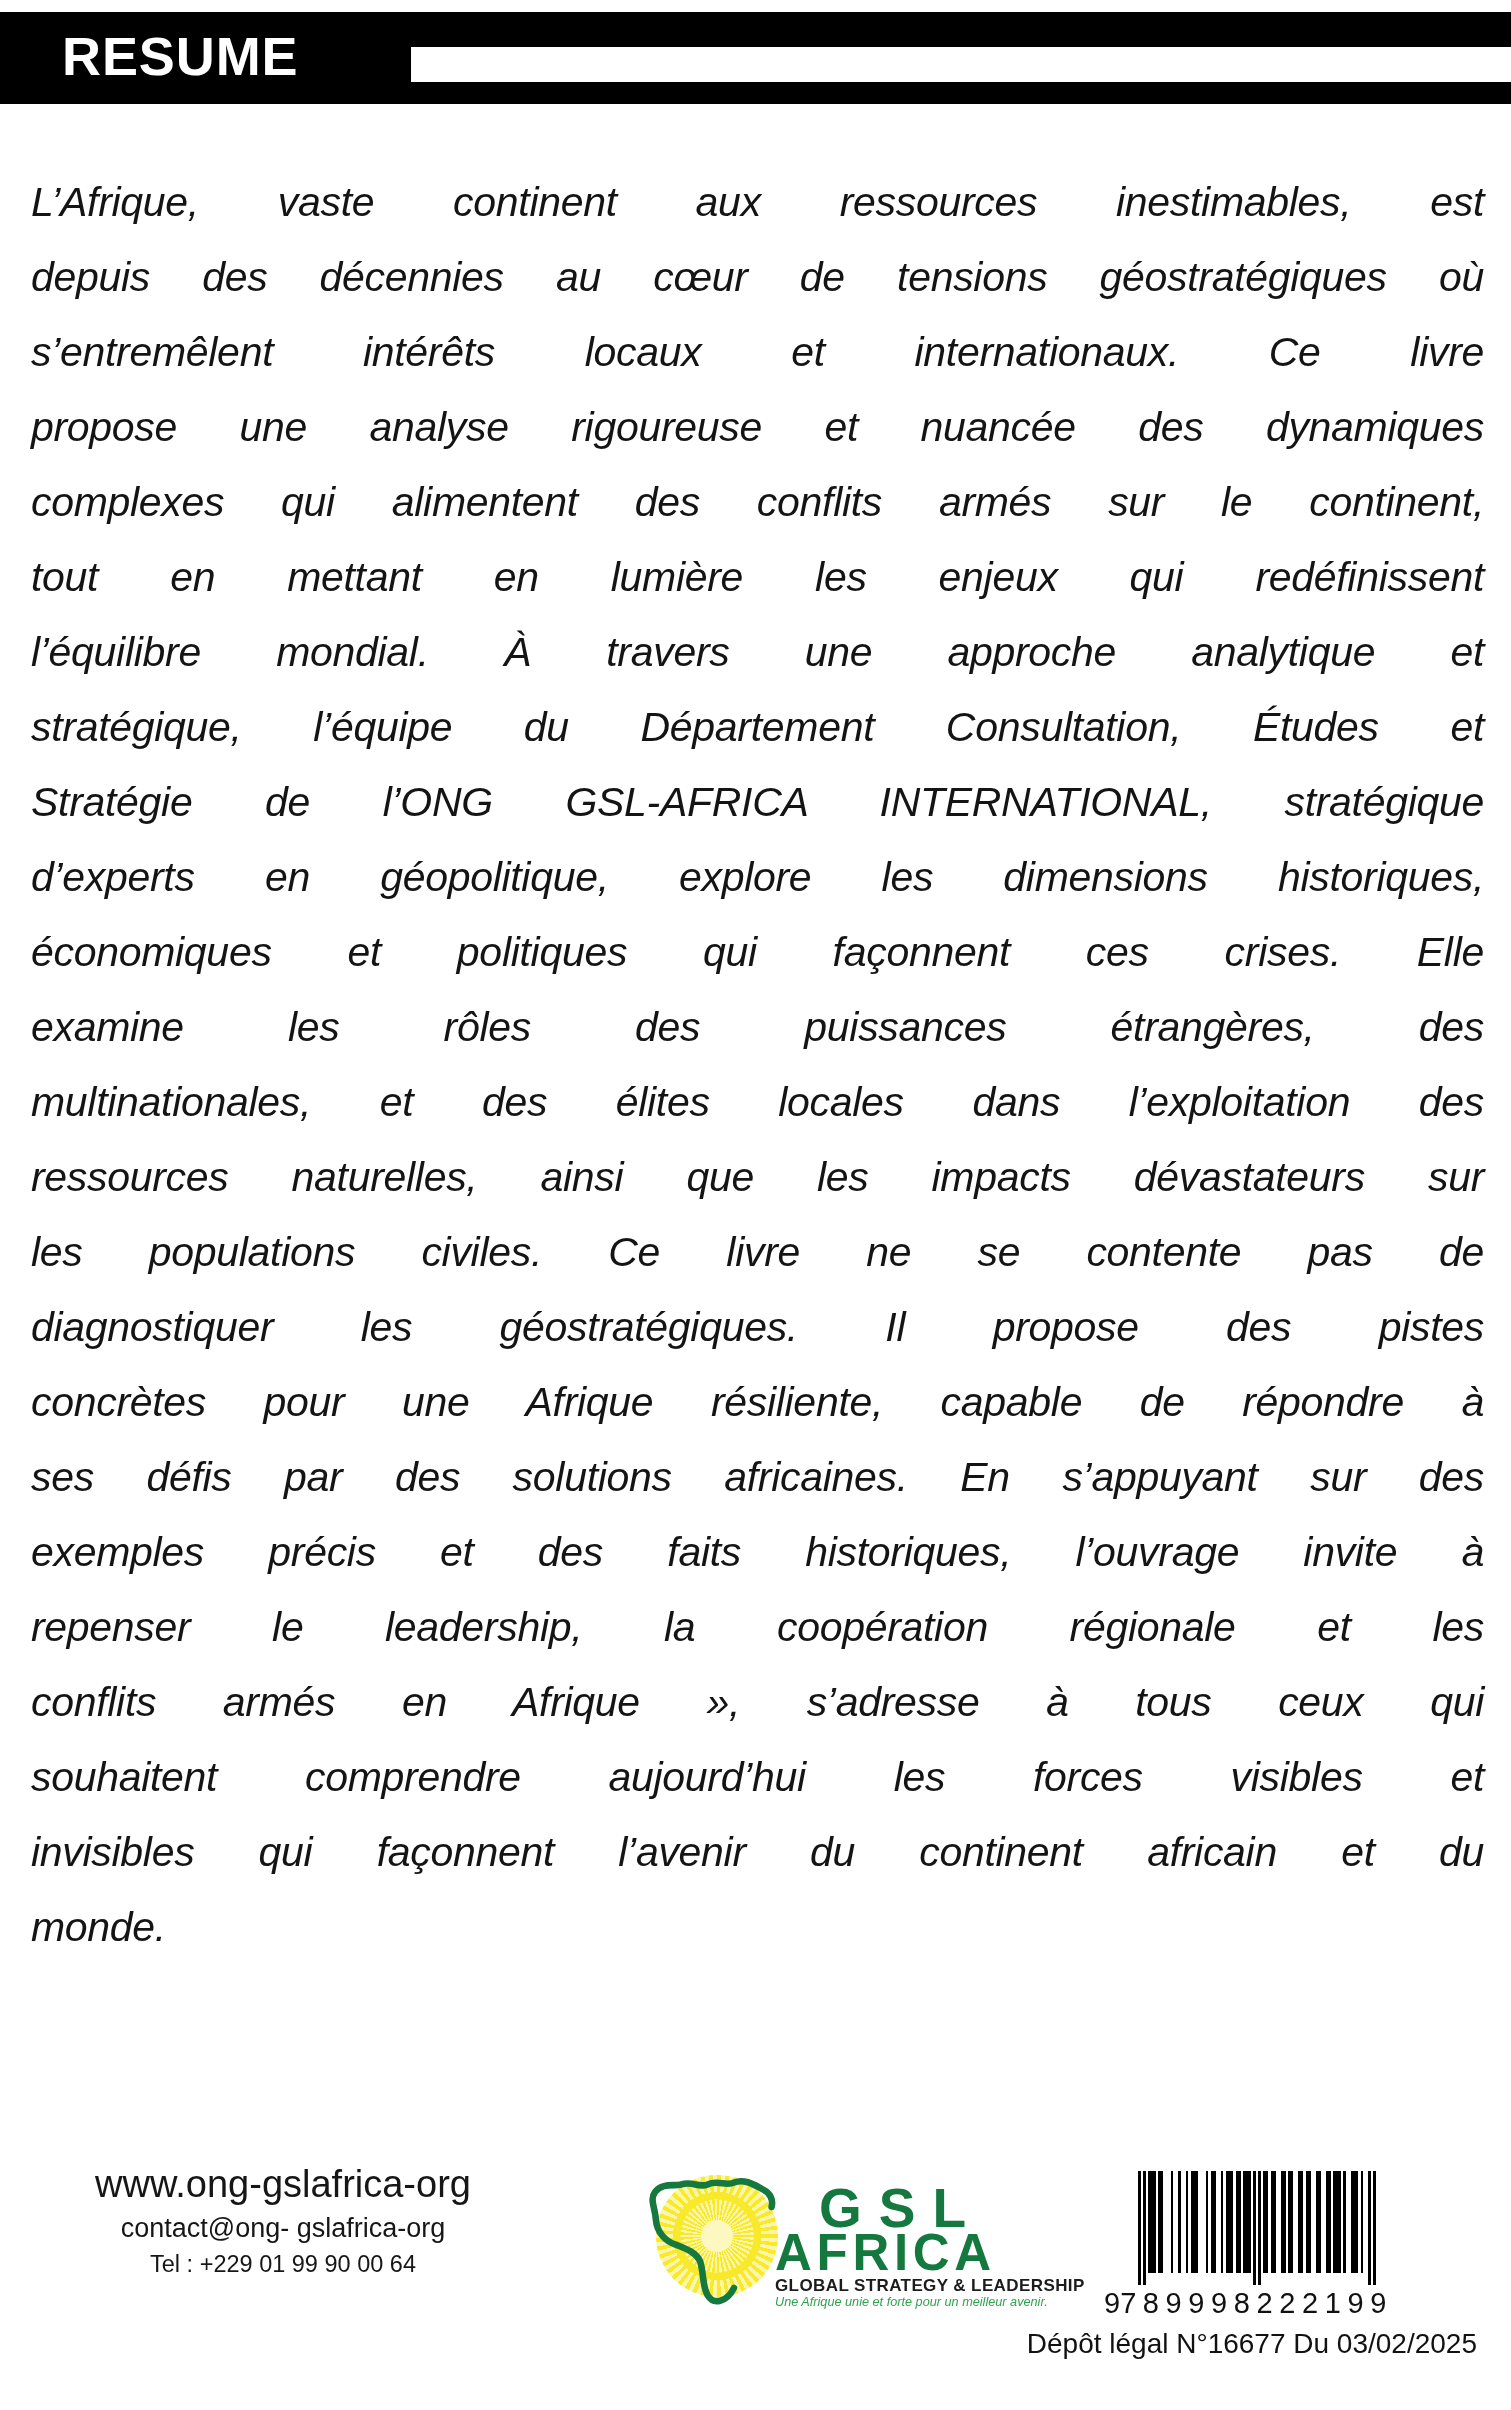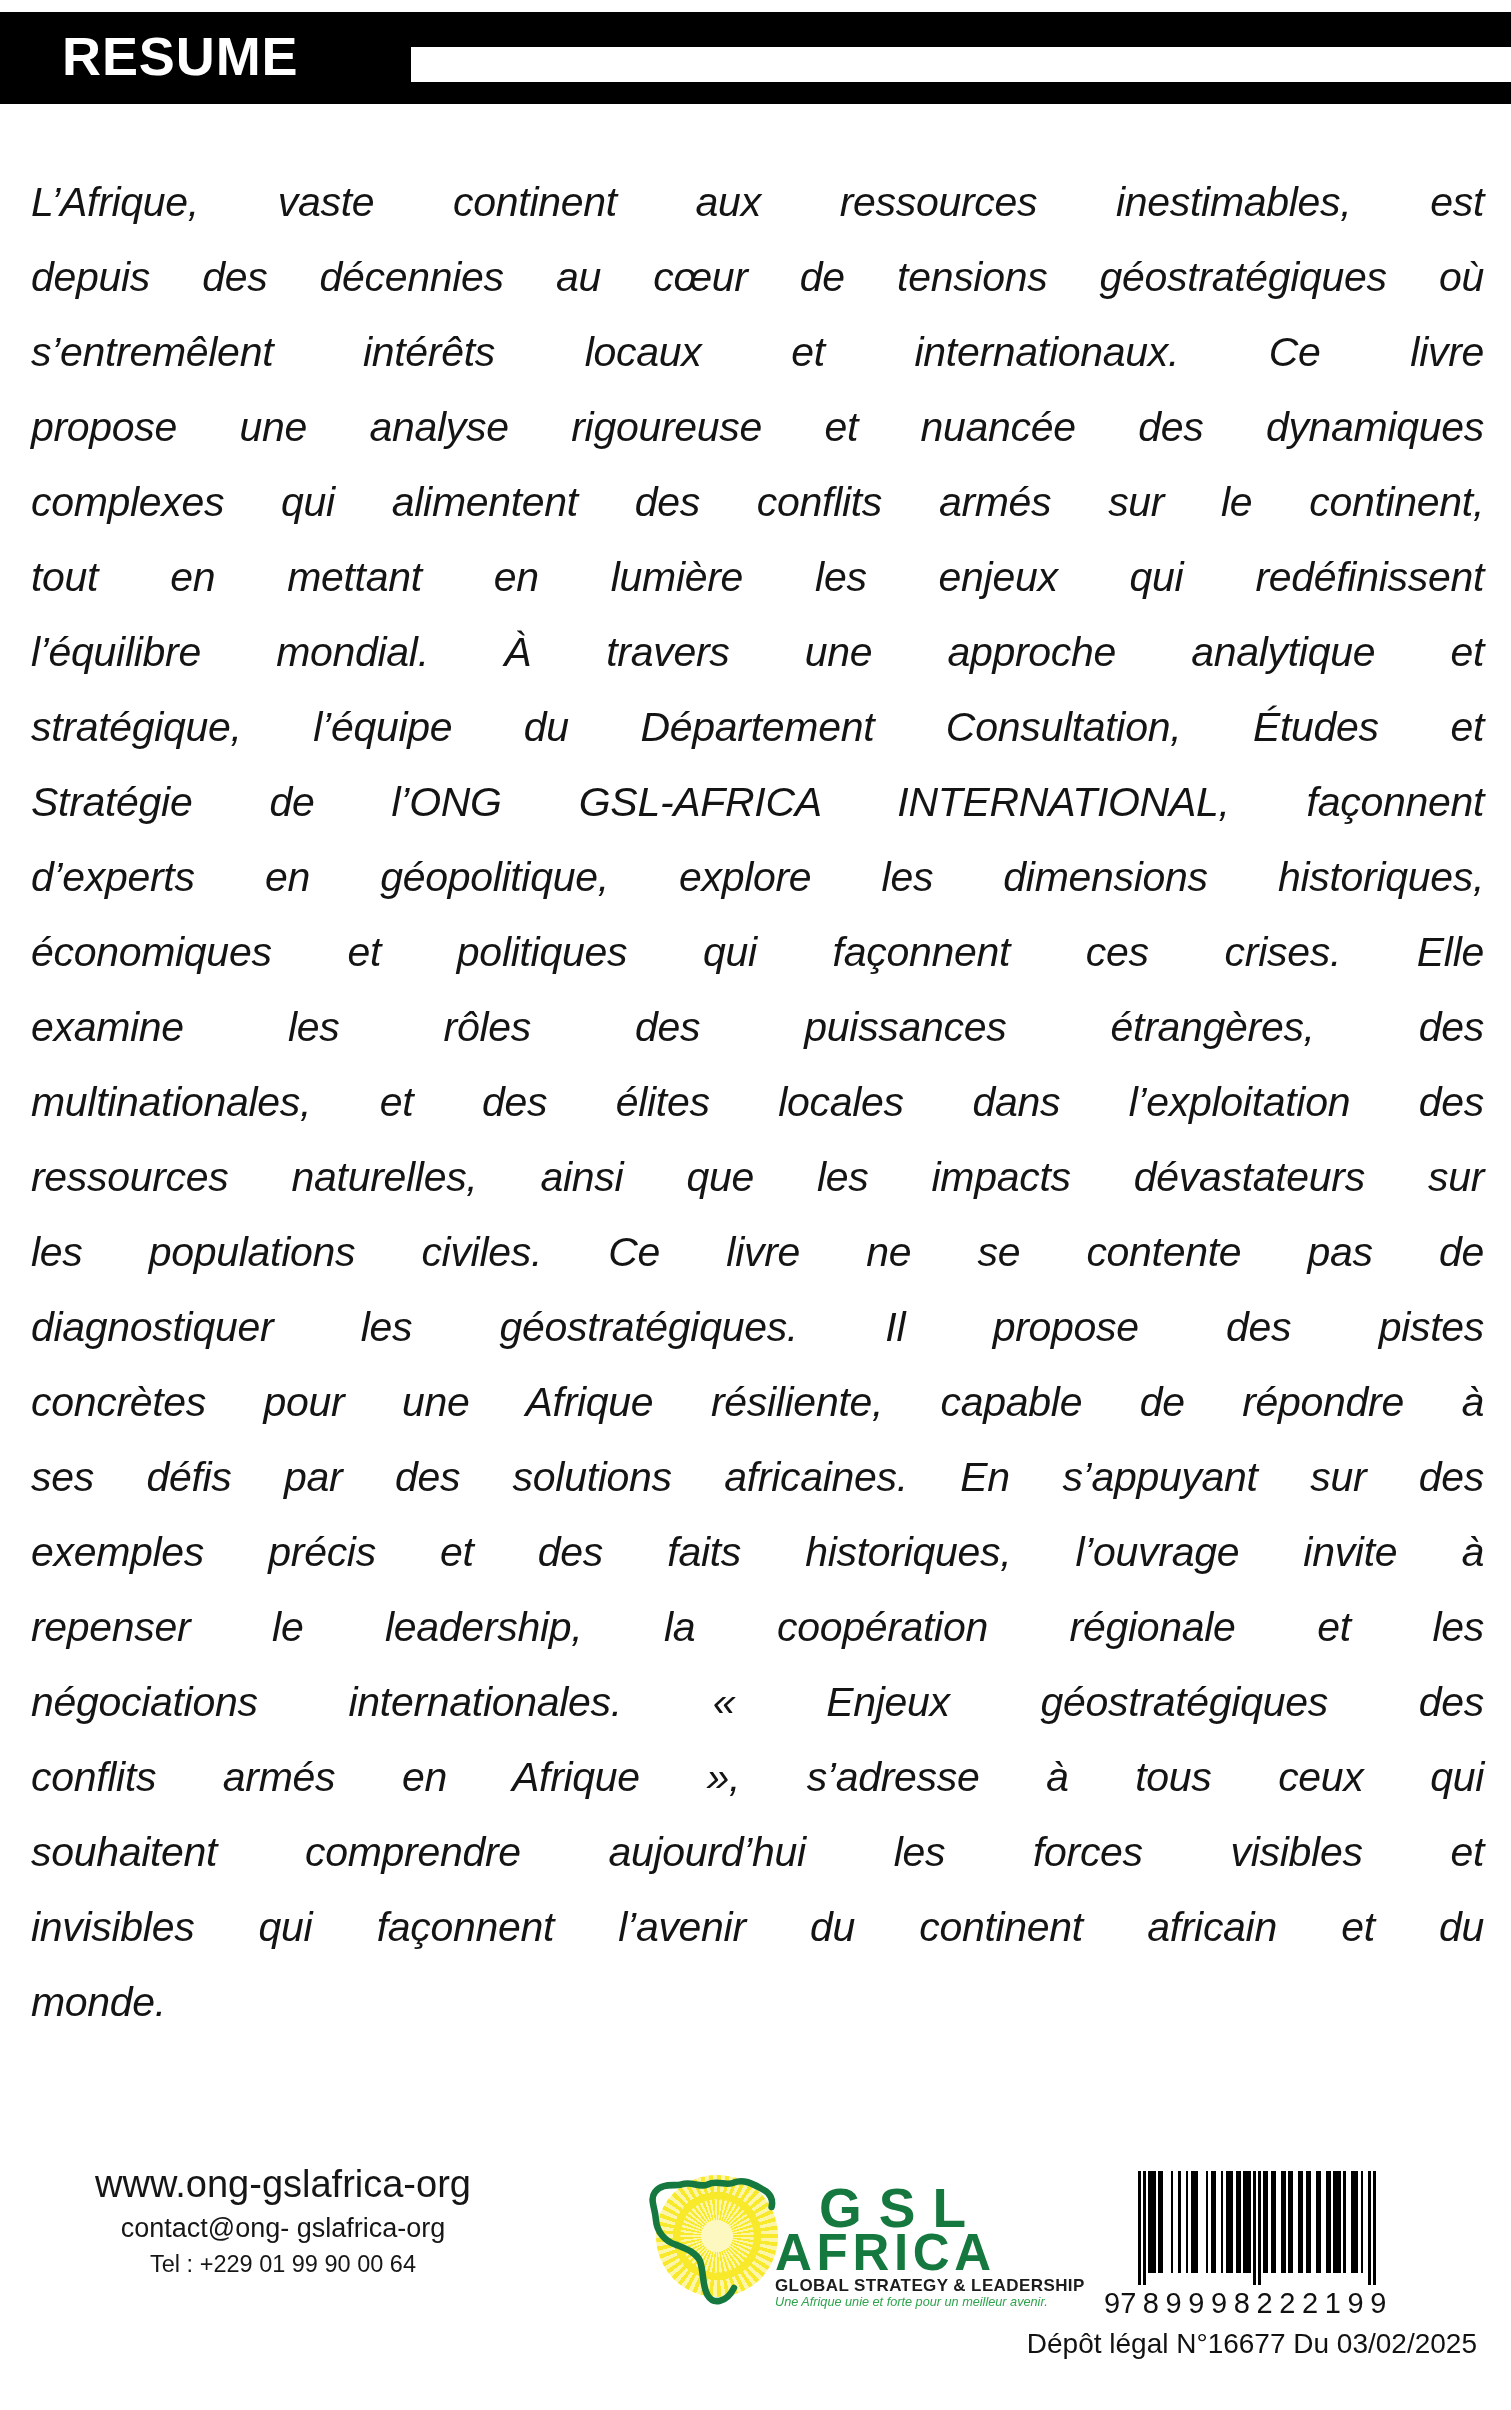--- a/index.html
+++ b/index.html
@@ -97,33 +97,32 @@
 
   <main class="summary">
     <div class="summary-line">L’Afrique, vaste continent aux ressources inestimables, est</div>
     <div class="summary-line">depuis des décennies au cœur de tensions géostratégiques où</div>
     <div class="summary-line">s’entremêlent intérêts locaux et internationaux. Ce livre</div>
     <div class="summary-line">propose une analyse rigoureuse et nuancée des dynamiques</div>
     <div class="summary-line">complexes qui alimentent des conflits armés sur le continent,</div>
     <div class="summary-line">tout en mettant en lumière les enjeux qui redéfinissent</div>
     <div class="summary-line">l’équilibre mondial. À travers une approche analytique et</div>
     <div class="summary-line">stratégique, l’équipe du Département Consultation, Études et</div>
-    <div class="summary-line">Stratégie de l’ONG GSL-AFRICA INTERNATIONAL, façonnent</div>
+    <div class="summary-line">Stratégie de l’ONG GSL-AFRICA INTERNATIONAL, stratégique</div>
     <div class="summary-line">d’experts en géopolitique, explore les dimensions historiques,</div>
     <div class="summary-line">économiques et politiques qui façonnent ces crises. Elle</div>
     <div class="summary-line">examine les rôles des puissances étrangères, des</div>
     <div class="summary-line">multinationales, et des élites locales dans l’exploitation des</div>
     <div class="summary-line">ressources naturelles, ainsi que les impacts dévastateurs sur</div>
     <div class="summary-line">les populations civiles. Ce livre ne se contente pas de</div>
     <div class="summary-line">diagnostiquer les géostratégiques. Il propose des pistes</div>
     <div class="summary-line">concrètes pour une Afrique résiliente, capable de répondre à</div>
     <div class="summary-line">ses défis par des solutions africaines. En s’appuyant sur des</div>
     <div class="summary-line">exemples précis et des faits historiques, l’ouvrage invite à</div>
     <div class="summary-line">repenser le leadership, la coopération régionale et les</div>
-    <div class="summary-line">négociations internationales. « Enjeux géostratégiques des</div>
     <div class="summary-line">conflits armés en Afrique », s’adresse à tous ceux qui</div>
     <div class="summary-line">souhaitent comprendre aujourd’hui les forces visibles et</div>
     <div class="summary-line">invisibles qui façonnent l’avenir du continent africain et du</div>
     <div class="summary-line final">monde.</div>
   </main>
 
   <div class="contact">
     <div class="contact-website">www.ong-gslafrica-org</div>
     <div class="contact-email">contact@ong- gslafrica-org</div>
     <div class="contact-phone">Tel : +229 01 99 90 00 64</div>

